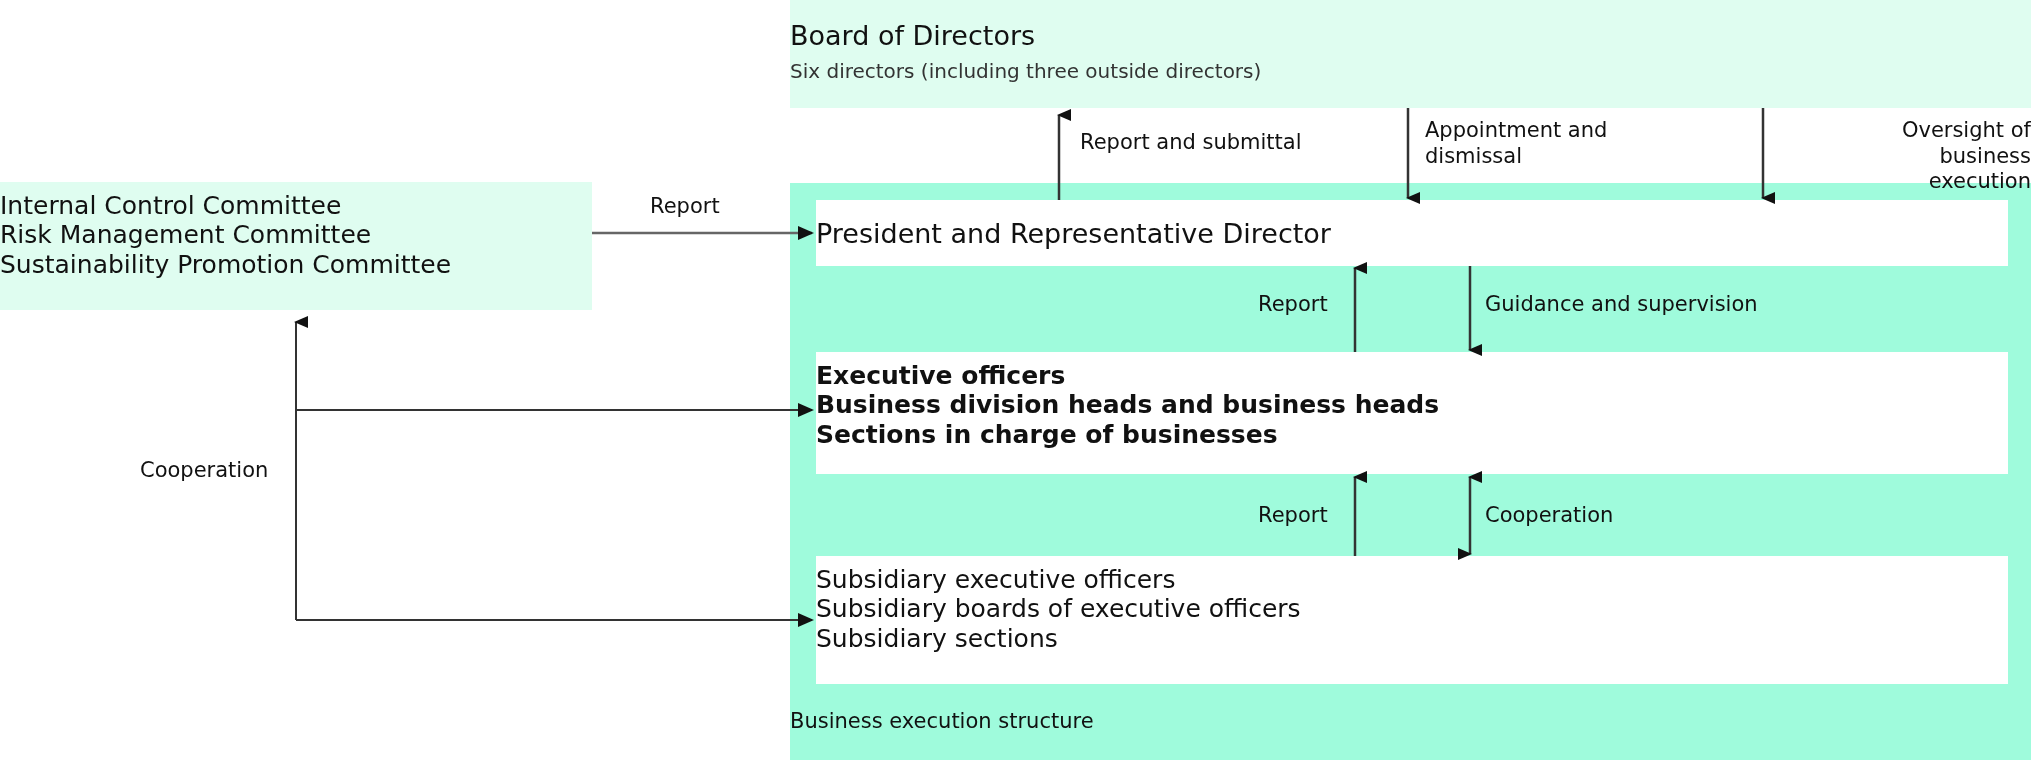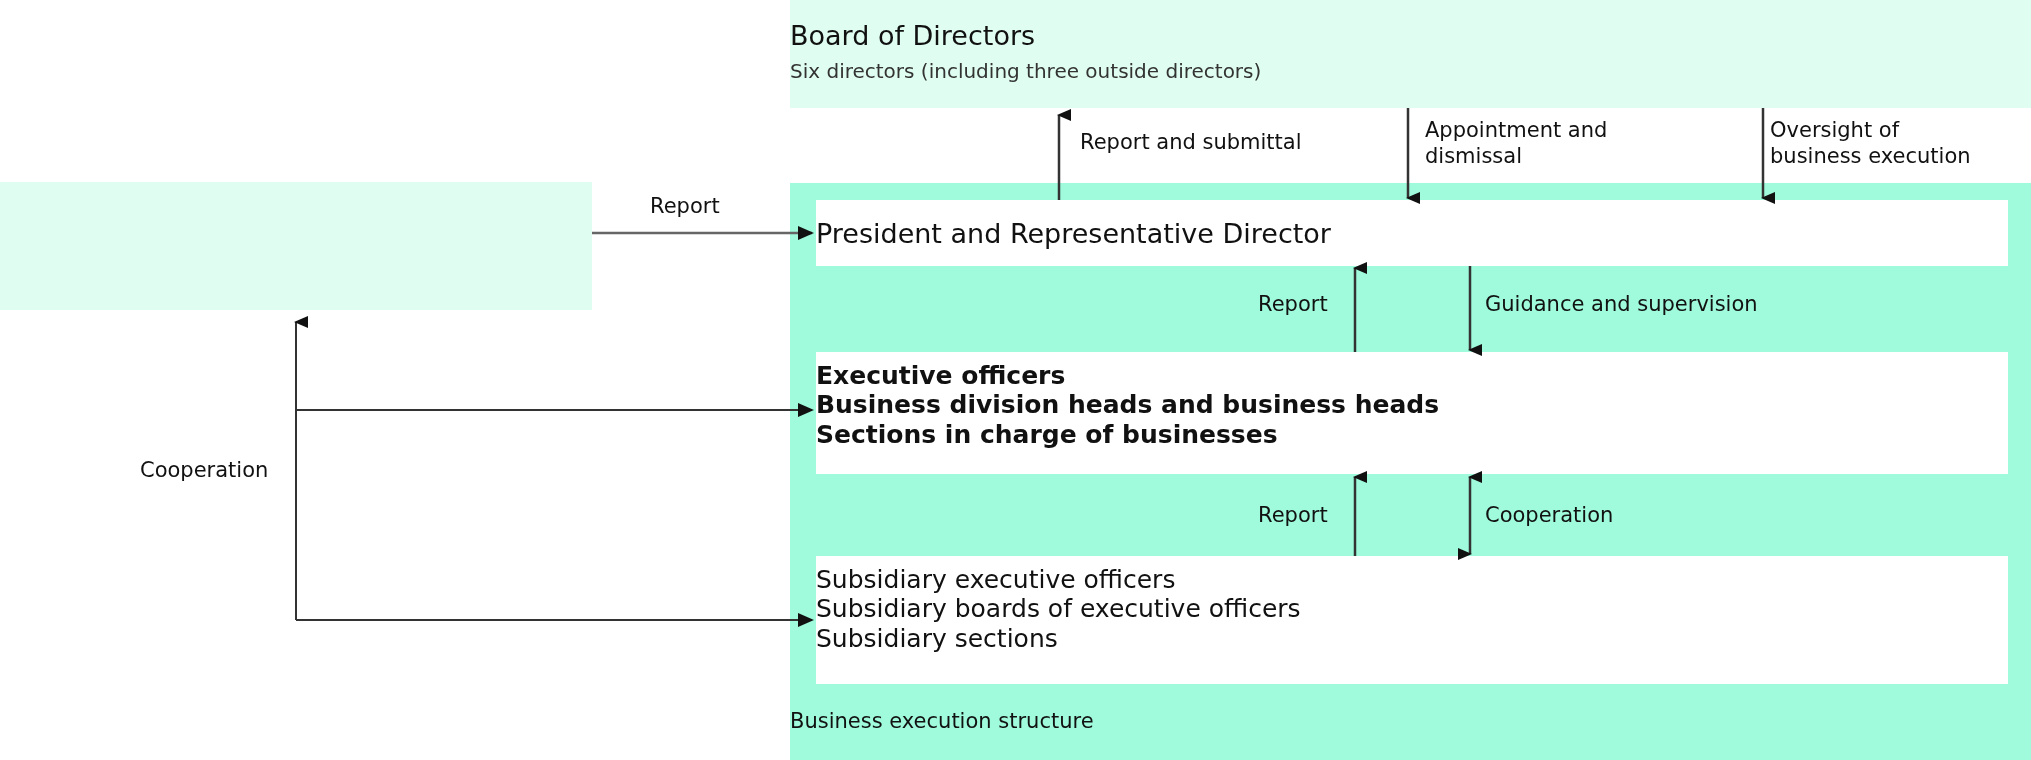--- a/index.html
+++ b/index.html
@@ -91,21 +91,21 @@
   
   .lbl {
     position: absolute;
     font-size: 21px;
     color: #111111;
     line-height: 1.22;
     white-space: pre-line;
   }
   .lbl-report-submittal   { left: 1080px; top: 130px; }
   .lbl-appoint-dismiss    { left: 1425px; top: 118px; }
-  .lbl-oversight          { left: 1770px; top: 118px; }
+  .lbl-oversight          { left: 1875px; top: 118px; text-align: right; }
   .lbl-report-committee   { left: 650px;  top: 194px; }
   .lbl-report-exec        { left: 1258px; top: 292px; }
   .lbl-guidance           { left: 1485px; top: 292px; }
   .lbl-report-sub         { left: 1258px; top: 503px; }
   .lbl-cooperation-right  { left: 1485px; top: 503px; }
   .lbl-cooperation-left   { left: 140px;  top: 458px; }
 
   svg.overlay {
     position: absolute;
     left: 0; top: 0;
@@ -175,20 +175,23 @@
       <line x1="296" y1="410" x2="296" y2="322" stroke="#333333" stroke-width="2" marker-end="url(#ahUp)"></line>
       <line x1="296" y1="410" x2="296" y2="620" stroke="#333333" stroke-width="2"></line>
       <line x1="296" y1="410" x2="812" y2="410" stroke="#333333" stroke-width="2" marker-end="url(#ahRight)"></line>
       <line x1="296" y1="620" x2="812" y2="620" stroke="#333333" stroke-width="2" marker-end="url(#ahRight)"></line>
     </g>
   </svg>
 
   <div class="txt board-title">Board of Directors</div>
   <div class="txt board-sub">Six directors (including three outside directors)</div>
 
+  <div class="txt committee-text">Internal Control Committee
+Risk Management Committee
+Sustainability Promotion Committee</div>
 
   <div class="txt president-text">President and Representative Director</div>
   <div class="txt exec-text">Executive officers
 Business division heads and business heads
 Sections in charge of businesses</div>
   <div class="txt sub-text">Subsidiary executive officers
 Subsidiary boards of executive officers
 Subsidiary sections</div>
 
   <div class="txt band-caption">Business execution structure</div>

